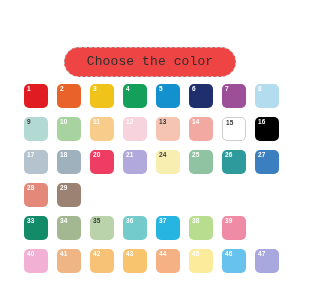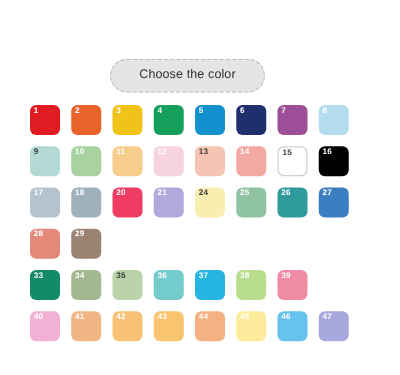--- a/index.html
+++ b/index.html
@@ -26,26 +26,27 @@
     top: 47px;
     width: 300px;
     display: flex;
     justify-content: center;
   }
 
   .choose-pill {
     border: 1px dashed #b9b9b9;
     border-radius: 16px;
     padding: 7px 22px 8px 22px;
-    background: #e5e5e5;
+    background: #ef4444;
     color: #2f2f2f;
-    font-size: 10px;
+    font-size: 13px;
     line-height: 1;
     letter-spacing: 0.1px;
     white-space: nowrap;
+    font-family: Liberation Mono, monospace;
   }
 
   
   .grid {
     position: absolute;
     left: 24px;
     top: 84px;
     width: 256px;
   }
 

